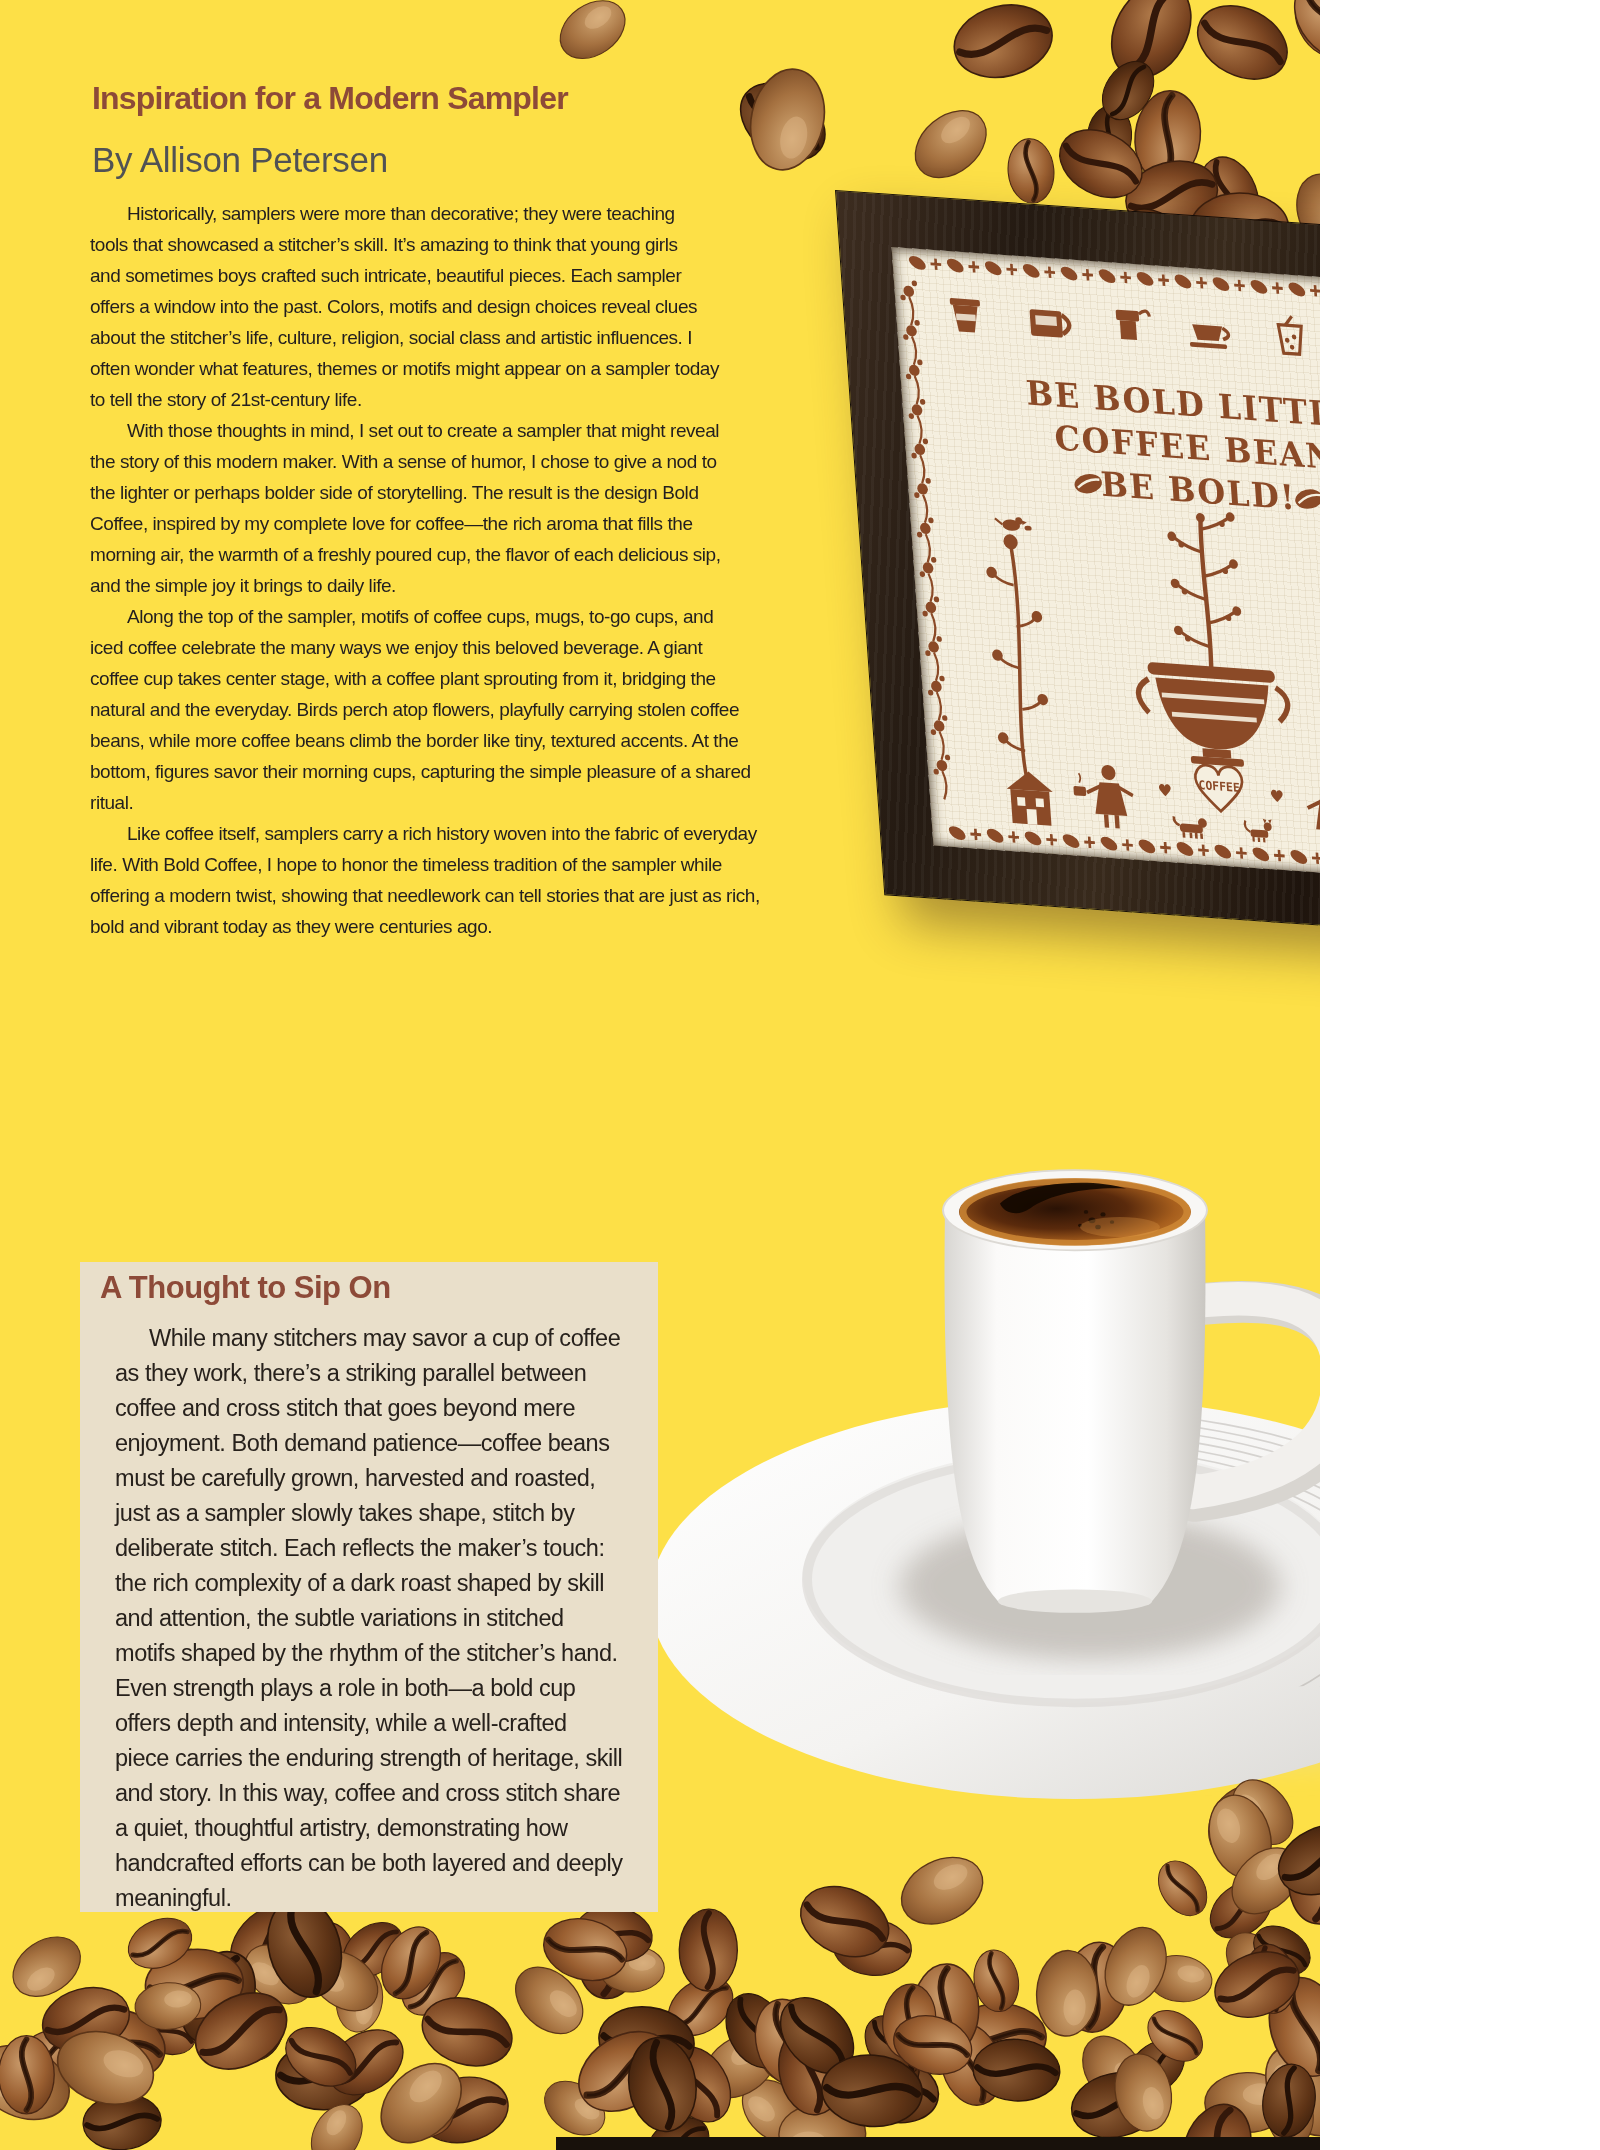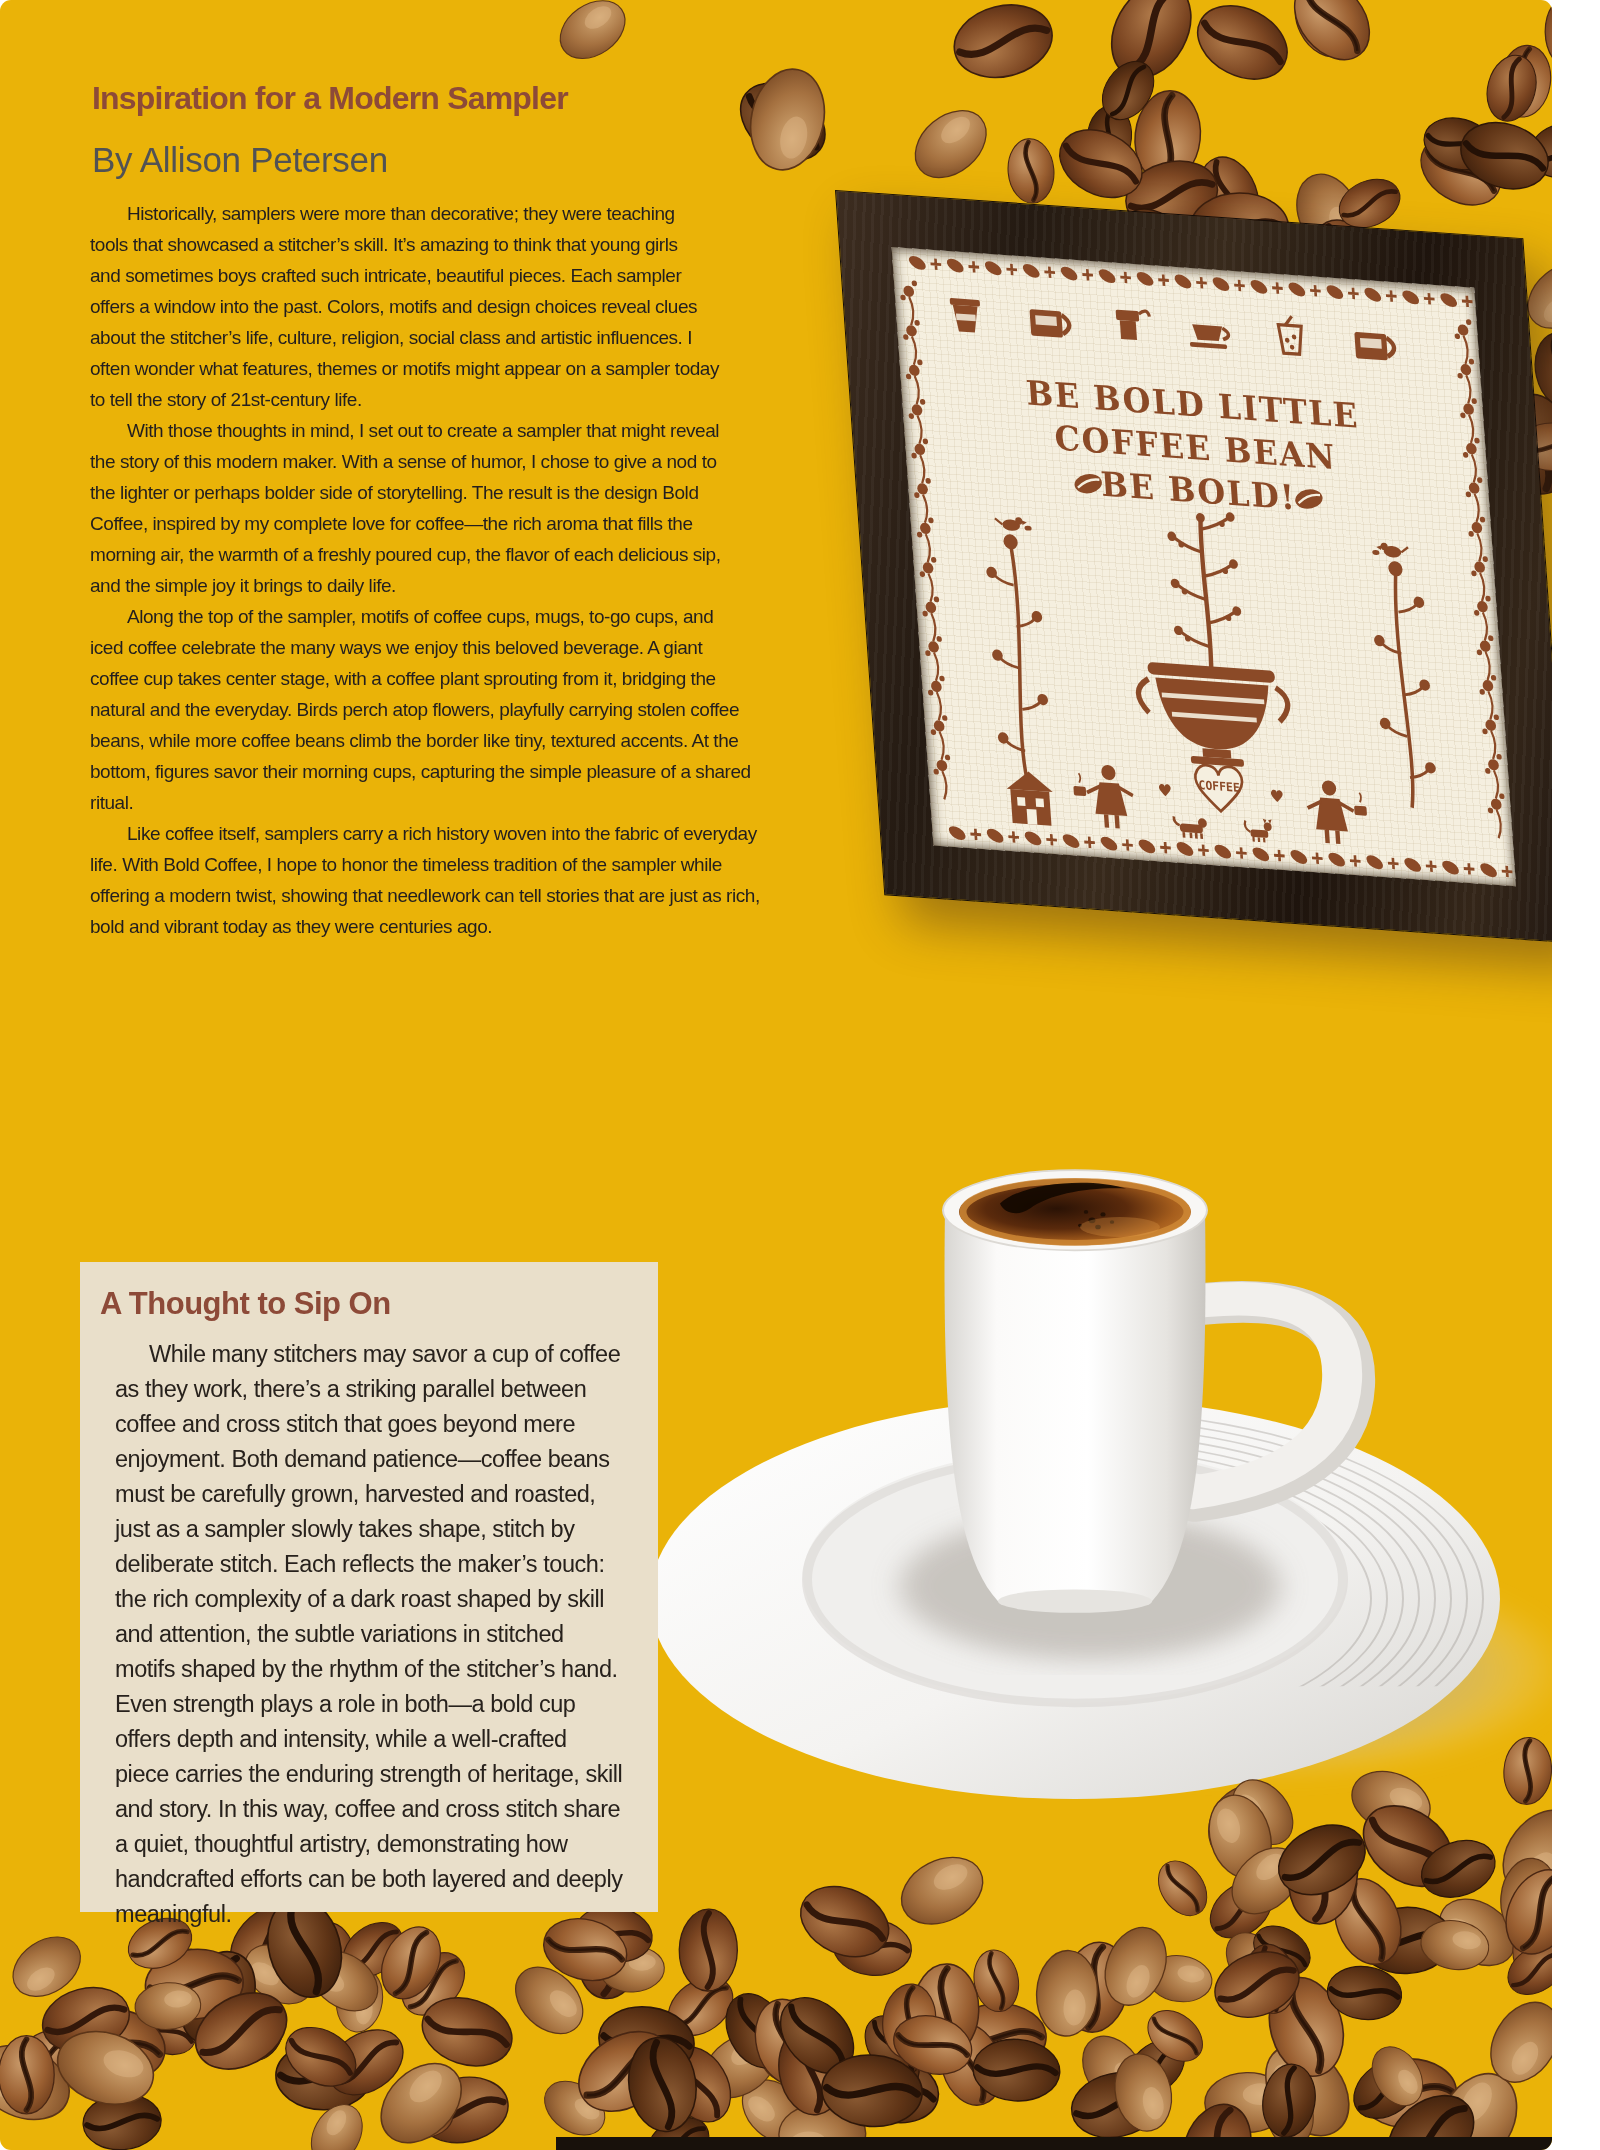--- a/index.html
+++ b/index.html
@@ -1,17 +1,17 @@
 <!DOCTYPE html>
 <html><head>
 <meta charset="utf-8">
 <style>
   html,body{margin:0;padding:0;background:#ffffff;}
-  .page{position:relative;width:1552px;height:2150px;background:#eab308;overflow:hidden;
-        font-family:"Liberation Sans",sans-serif;border-radius:11px;}
+  .page{position:relative;width:1320px;height:2150px;background:#fde047;overflow:hidden;
+        font-family:"Liberation Sans",sans-serif;}
 
   .page-title{position:absolute;left:92px;top:80px;margin:0;z-index:2;
 0              font-size:33px;font-weight:bold;color:#8d4a38;letter-spacing:-0.8px;}
   .byline{position:absolute;left:92px;top:140px;z-index:2;
           font-size:35px;color:#515254;letter-spacing:-0.3px;}
 
   .article{position:absolute;left:90px;top:198px;width:955px;z-index:2;
            font-size:19px;line-height:31px;color:#221e1f;letter-spacing:-0.45px;}
   .article p{margin:0;text-indent:37px;}
   .frame-spacer{float:right;width:345px;height:770px;
@@ -31,21 +31,21 @@
             repeating-linear-gradient(90deg, rgba(190,172,135,.18) 0 1px, rgba(0,0,0,0) 1px 7px);
           box-shadow:inset 2px 3px 12px rgba(40,25,10,.55), inset -2px -3px 10px rgba(40,25,10,.4);}
   #samplerSvg{width:100%;height:100%;display:block;}
   .st{fill:#8b4a27;font-family:"DejaVu Serif",serif;font-weight:bold;
       font-size:36px;text-anchor:middle;letter-spacing:2px;}
   .st-small{fill:#8b4a27;font-family:"DejaVu Sans Mono",monospace;font-weight:bold;
             font-size:13px;text-anchor:middle;}
 
   
   .sidebar{position:absolute;left:80px;top:1262px;width:578px;height:650px;z-index:4;
-           background:#e9dfca;box-sizing:border-box;padding:24px 18px 0 20px;}
+           background:#e9dfca;box-sizing:border-box;padding:8px 18px 0 20px;}
   .sidebar h2{margin:0 0 8px 0;font-size:31px;color:#8d4a38;letter-spacing:-0.5px;}
   .sidebar p{margin:15px;font-size:23.5px;line-height:35px;color:#27211c;
              letter-spacing:-0.45px;text-indent:34px;}
 
   .beans-top{position:absolute;left:0;top:0;width:1600px;height:530px;z-index:1;}
   .beans-bottom{position:absolute;left:0;top:1680px;width:1600px;height:470px;z-index:2;}
   .cup-photo{position:absolute;left:620px;top:1085px;width:960px;height:760px;z-index:1;}
   .bottom-strip{position:absolute;left:556px;right:0;bottom:0;height:13px;z-index:5;background:#18110b;}
 </style>
 </head>

